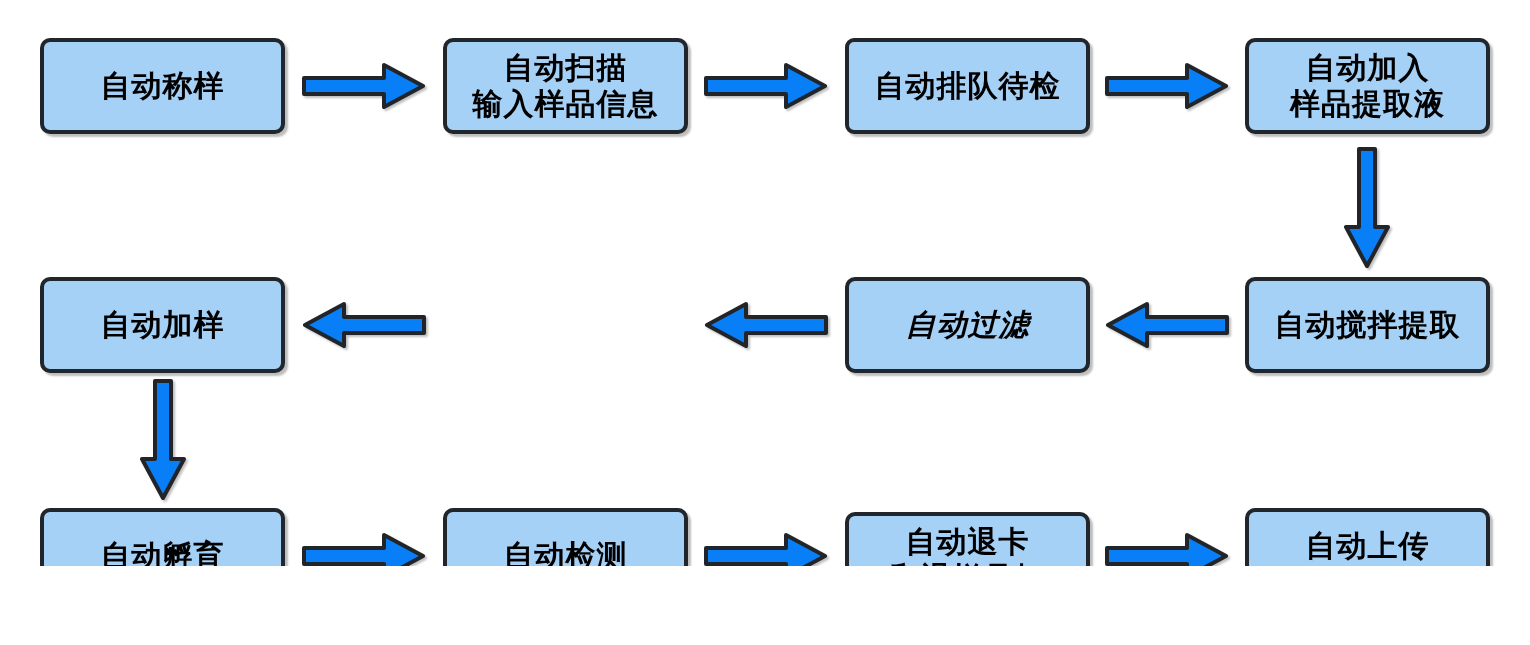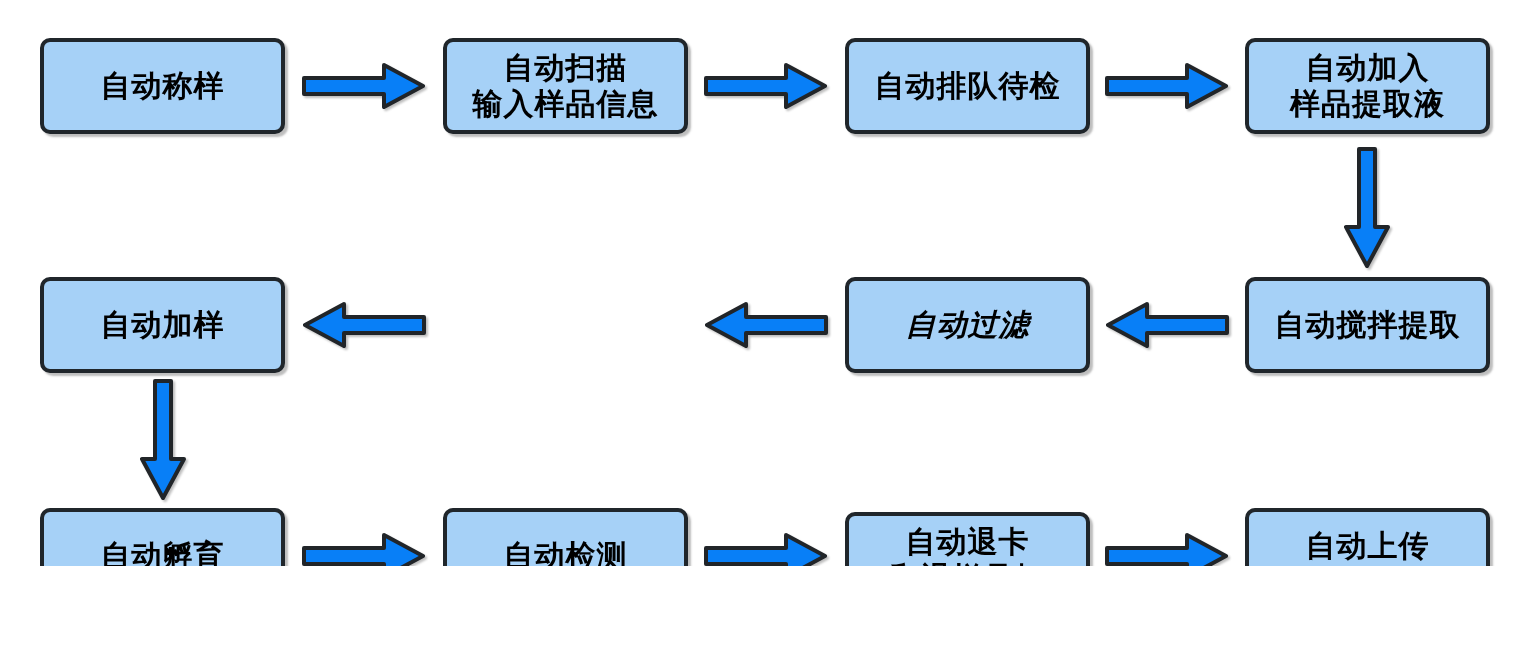--- a/index.html
+++ b/index.html
@@ -62,21 +62,21 @@
 
 <div class="canvas">
 
   <div class="box" style="left:40px; top:38px;">
     <span class="label">自动称样</span>
   </div>
   <div class="box" style="left:443px; top:38px;">
     <span class="label">自动扫描
 输入样品信息</span>
   </div>
-  <div class="box" style="left:845px; top:38px;">
+  <div class="box" style="left:845px; top:38px;border-radius:9px;">
     <span class="label">自动排队待检</span>
   </div>
   <div class="box" style="left:1245px; top:38px;">
     <span class="label">自动加入
 样品提取液</span>
   </div>
 
   <div class="box" style="left:1245px; top:277px;">
     <span class="label">自动搅拌提取</span>
   </div>

